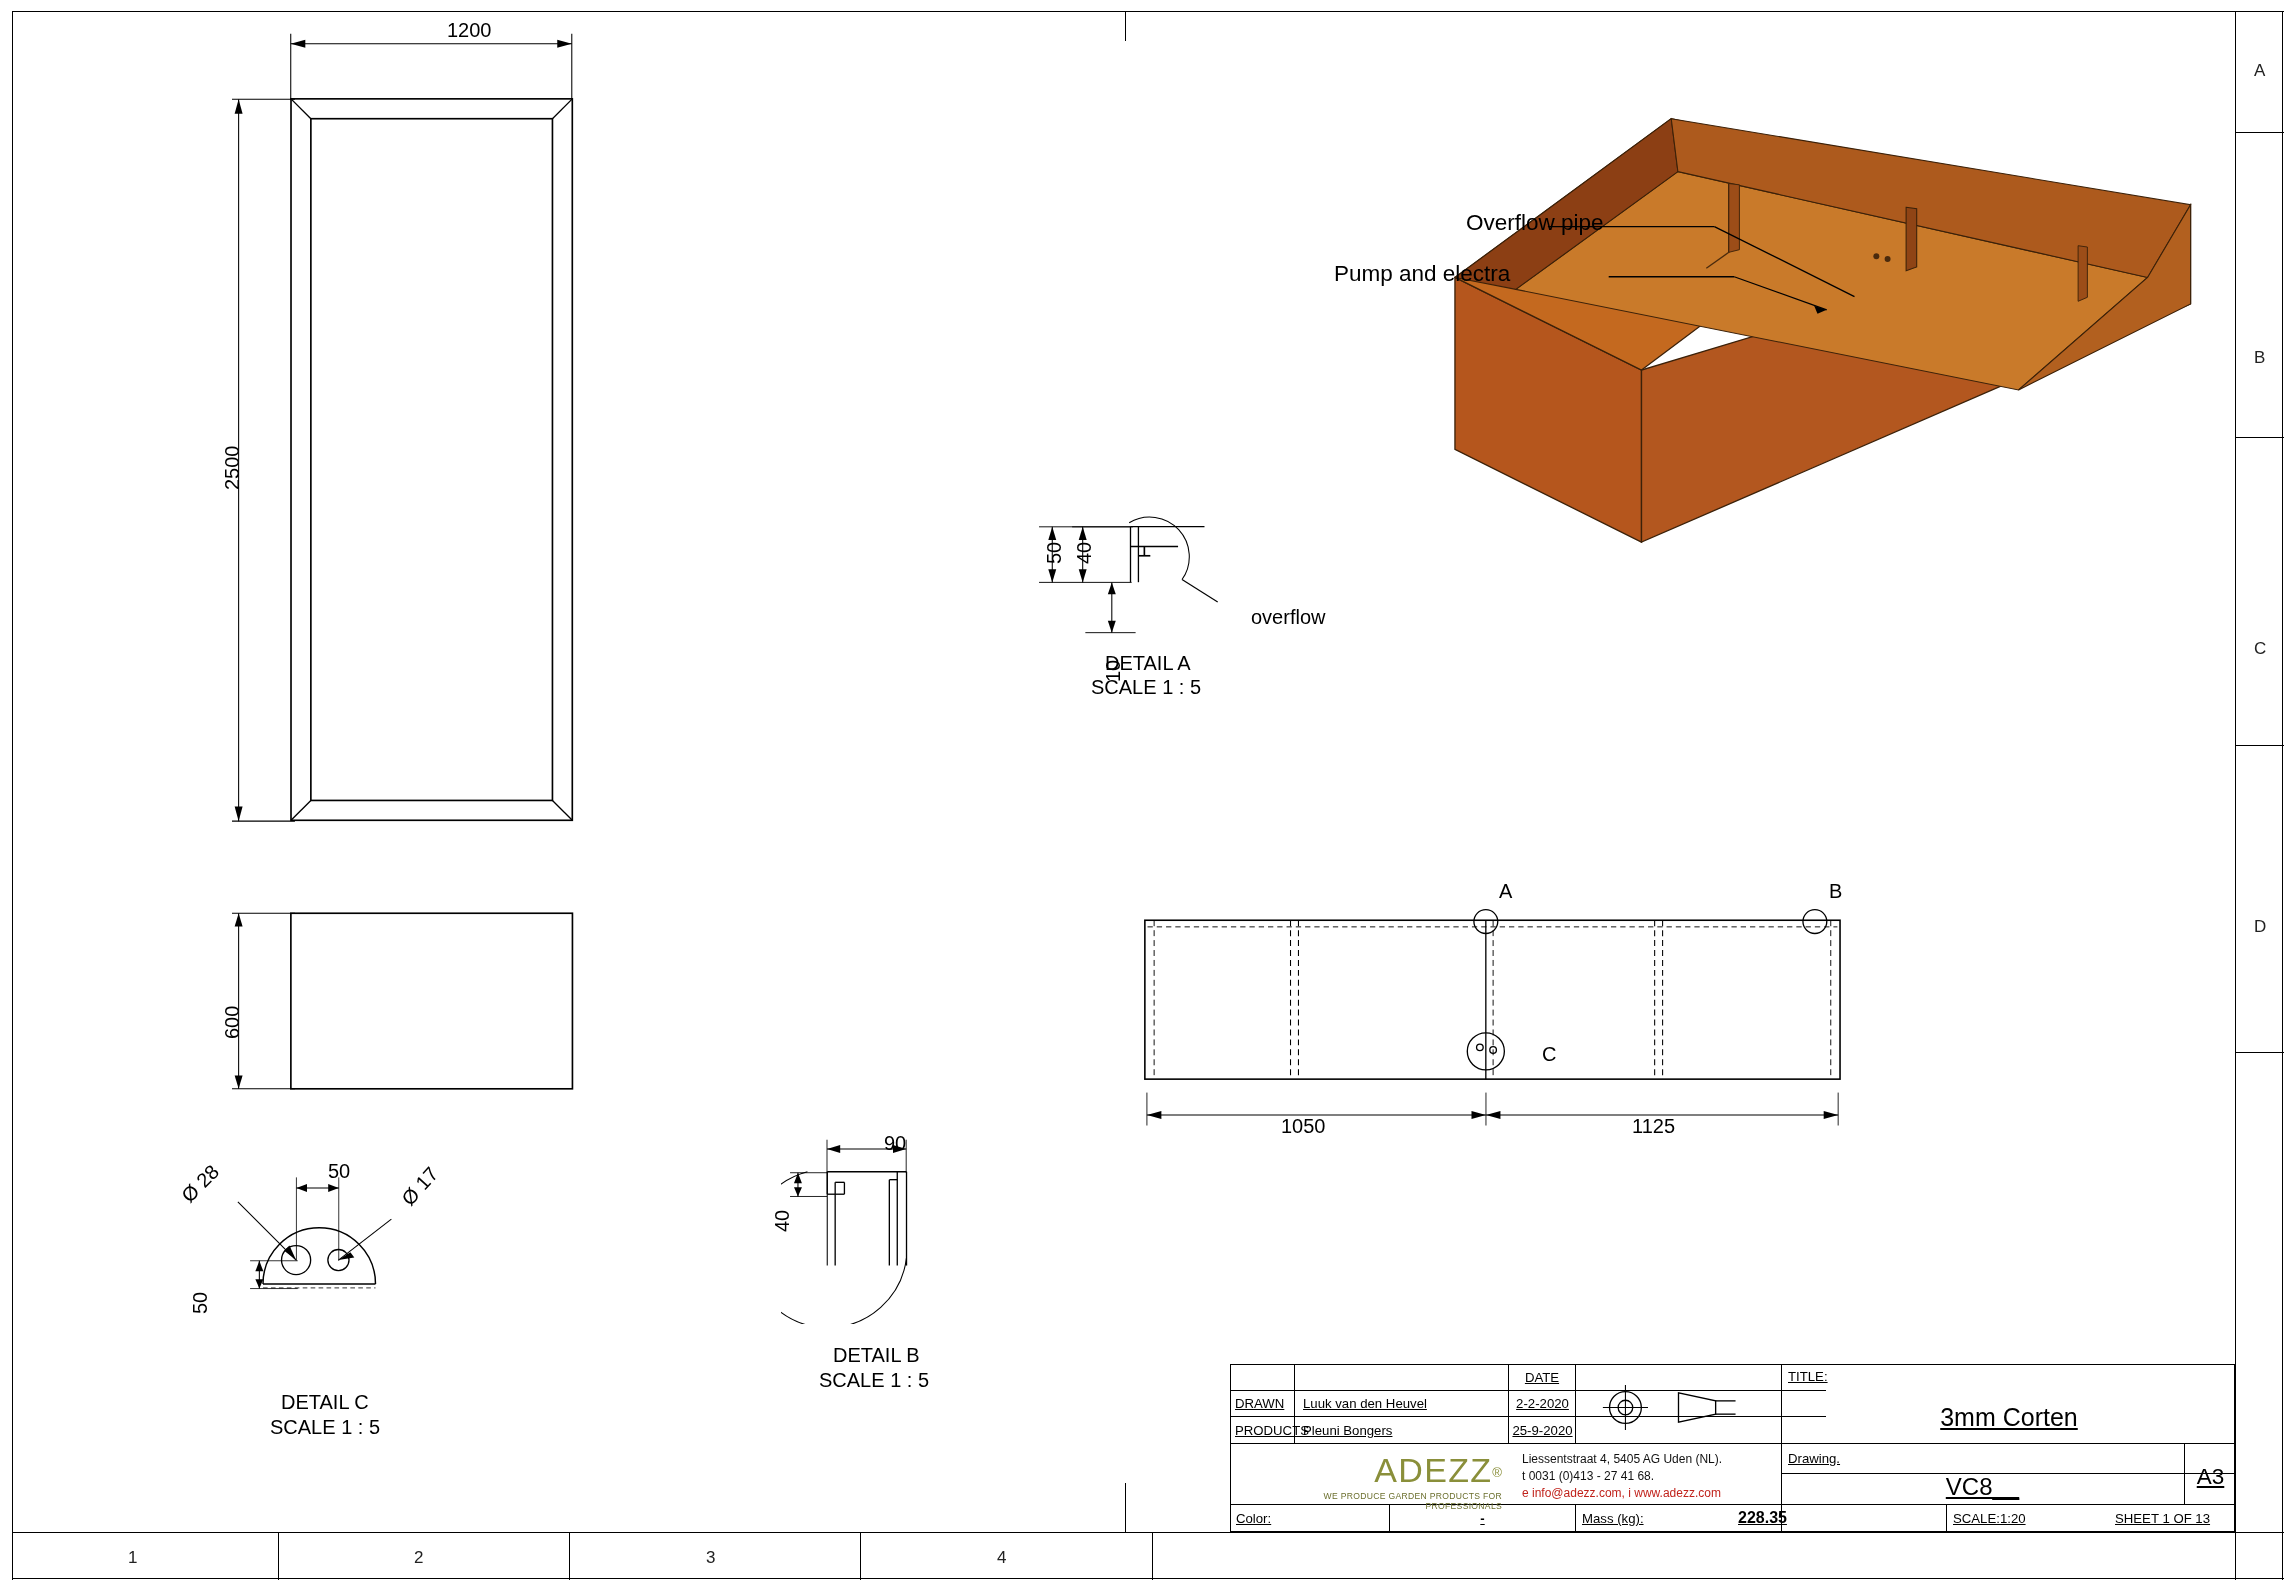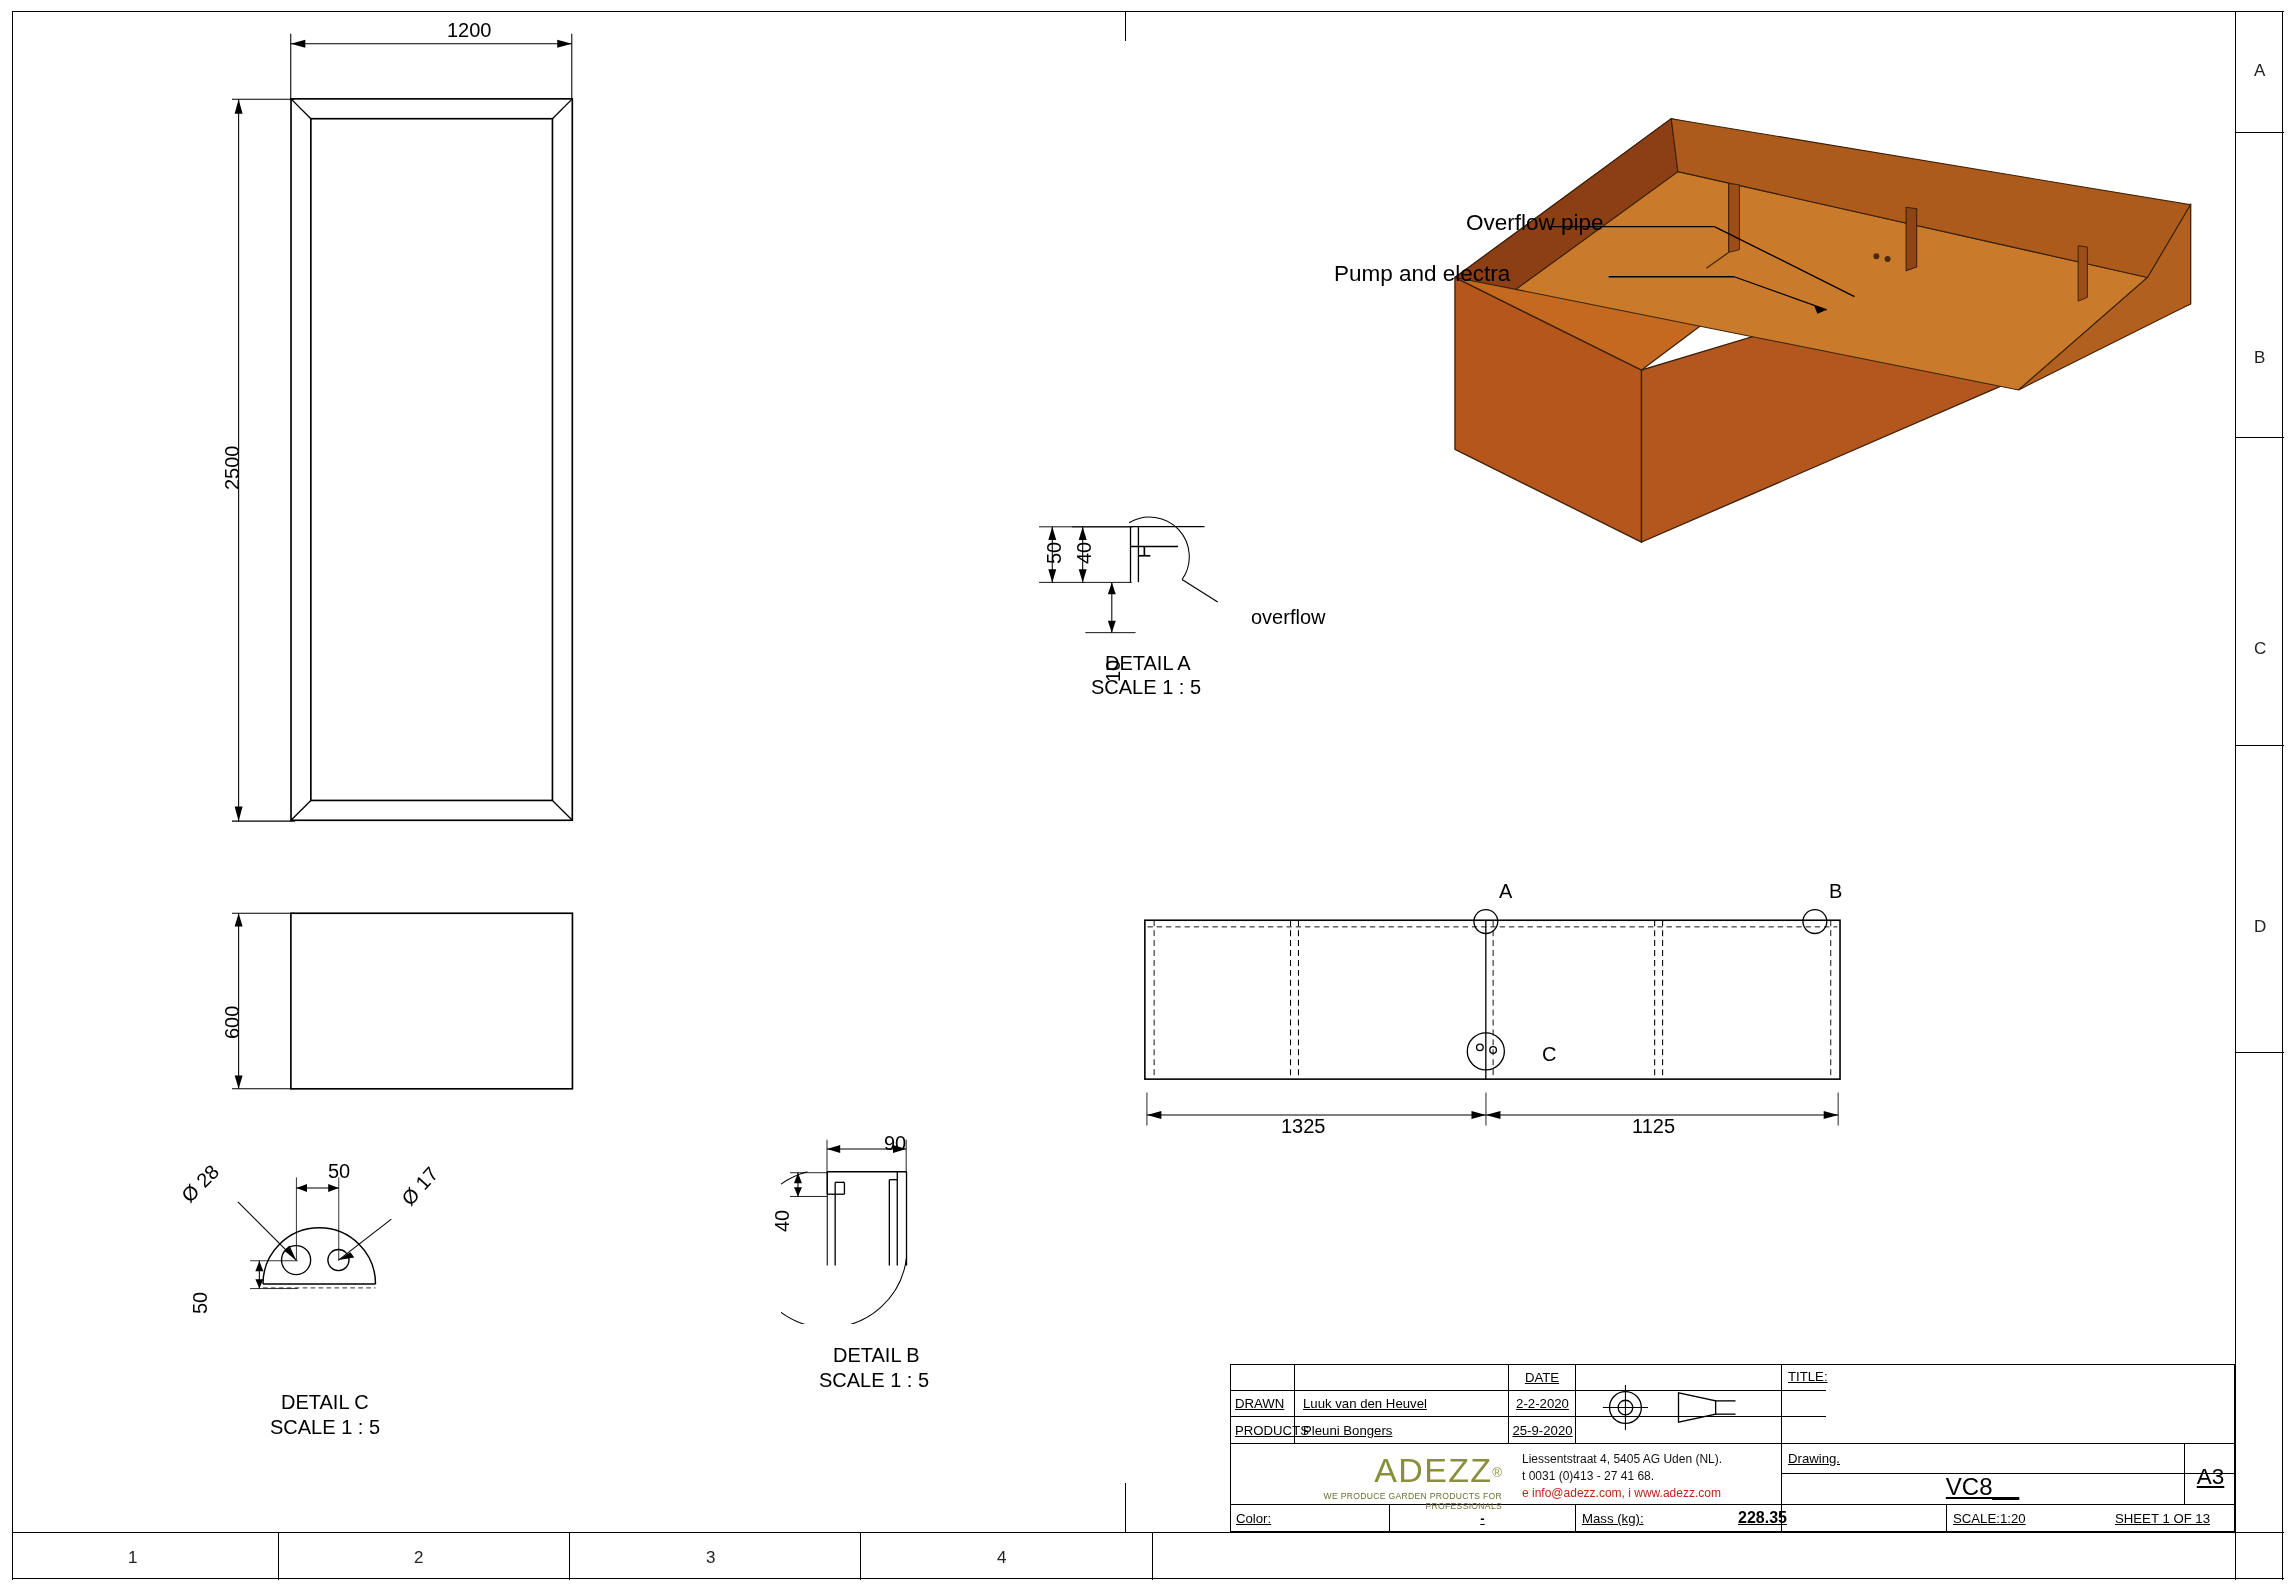--- a/index.html
+++ b/index.html
@@ -366,21 +366,21 @@
     <line x1="30" y1="10" x2="30" y2="60" stroke="#000" stroke-width="1.3"></line>
     <line x1="545" y1="10" x2="545" y2="60" stroke="#000" stroke-width="1.3"></line>
     <line x1="1080" y1="10" x2="1080" y2="60" stroke="#000" stroke-width="1.3"></line>
     <line x1="30" y1="44" x2="545" y2="44" stroke="#000" stroke-width="1.6"></line>
     <polygon points="30,44 52,38 52,50" fill="#000"></polygon>
     <polygon points="545,44 523,38 523,50" fill="#000"></polygon>
     <line x1="545" y1="44" x2="1080" y2="44" stroke="#000" stroke-width="1.6"></line>
     <polygon points="545,44 567,38 567,50" fill="#000"></polygon>
     <polygon points="1080,44 1058,38 1058,50" fill="#000"></polygon>
   </svg>
-  <div class="dim-text" style="left:1281px;top:1115px;">1325</div>
+  <div class="dim-text" style="left:1281px;top:1115px;">1050</div>
   <div class="dim-text" style="left:1632px;top:1115px;">1125</div>
 
 
   <div class="tb" style="left:1230px;top:1364px;width:1005px;height:168px;"></div>
 
   <div class="tb-line" style="left:1230px;top:1390px;width:596px;height:1.3px;"></div>
   <div class="tb-line" style="left:1230px;top:1416px;width:596px;height:1.3px;"></div>
   <div class="tb-line" style="left:1230px;top:1443px;width:1005px;height:1.3px;"></div>
   <div class="tb-line" style="left:1230px;top:1504px;width:1005px;height:1.3px;"></div>
   <div class="tb-line" style="left:1781px;top:1473px;width:454px;height:1.3px;"></div>
@@ -406,20 +406,21 @@
     <circle cx="70" cy="52" r="24" fill="none" stroke="#000" stroke-width="2"></circle>
     <circle cx="70" cy="52" r="11" fill="none" stroke="#000" stroke-width="2"></circle>
     <line x1="36" y1="52" x2="104" y2="52" stroke="#000" stroke-width="1.6"></line>
     <line x1="70" y1="18" x2="70" y2="86" stroke="#000" stroke-width="1.6"></line>
     <polygon points="150,30 150,74 206,62 206,42" fill="none" stroke="#000" stroke-width="2"></polygon>
     <line x1="206" y1="42" x2="236" y2="42" stroke="#000" stroke-width="2"></line>
     <line x1="206" y1="62" x2="236" y2="62" stroke="#000" stroke-width="2"></line>
   </svg>
 
   <div class="tb-cell" style="left:1784px;top:1366px;width:132px;height:21px;font-size:13.2px;">TITLE:</div>
+  <div class="tb-cell" style="left:1784px;top:1397px;width:450px;height:40px;font-size:25px;justify-content:center;padding-left:0;">3mm Corten</div>
 
   <div class="tb-cell" style="left:1784px;top:1447px;width:132px;height:22.5px;font-size:13.2px;">Drawing.</div>
   <div class="tb-cell" style="left:1784px;top:1471px;width:397px;height:32px;font-size:24px;justify-content:center;padding-left:0;">VC8__</div>
   <div class="tb-cell" style="left:2186px;top:1450px;width:49px;height:53px;font-size:22.5px;justify-content:center;padding-left:0;">A3</div>
 
   <div class="tb-cell" style="left:1232px;top:1505px;width:106px;height:26.5px;">Color:</div>
   <div class="tb-cell" style="left:1390px;top:1505px;width:185px;height:26.5px;font-weight:bold;justify-content:center;padding-left:0;">-</div>
   <div class="tb-cell" style="left:1578px;top:1505px;width:132px;height:26.5px;">Mass (kg):</div>
   <div class="tb-cell" style="left:1734px;top:1505px;width:132px;height:26.5px;font-size:16px;font-weight:bold;">228.35</div>
   <div class="tb-cell" style="left:1949px;top:1505px;width:132px;height:26.5px;">SCALE:1:20</div>

